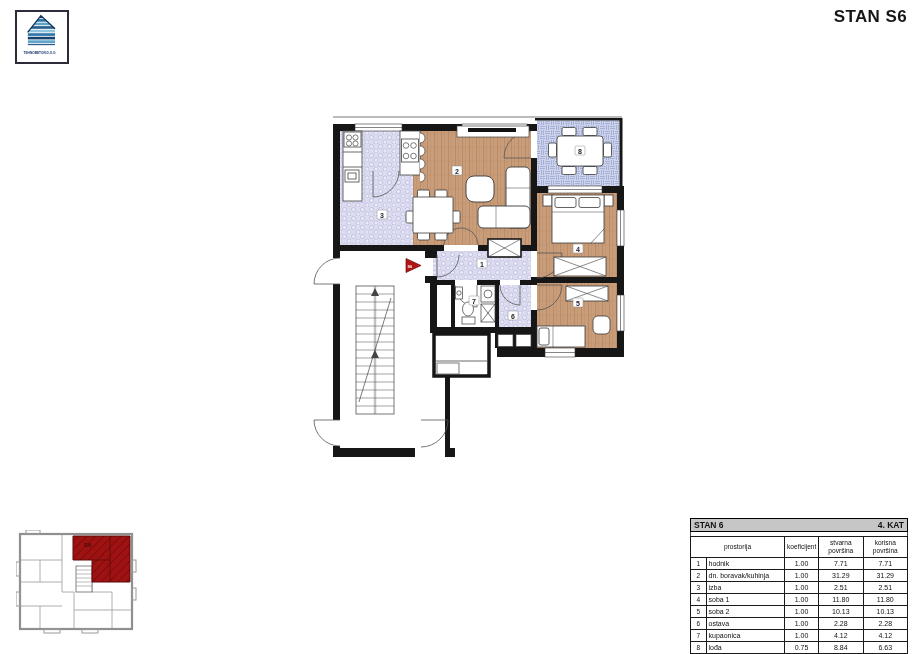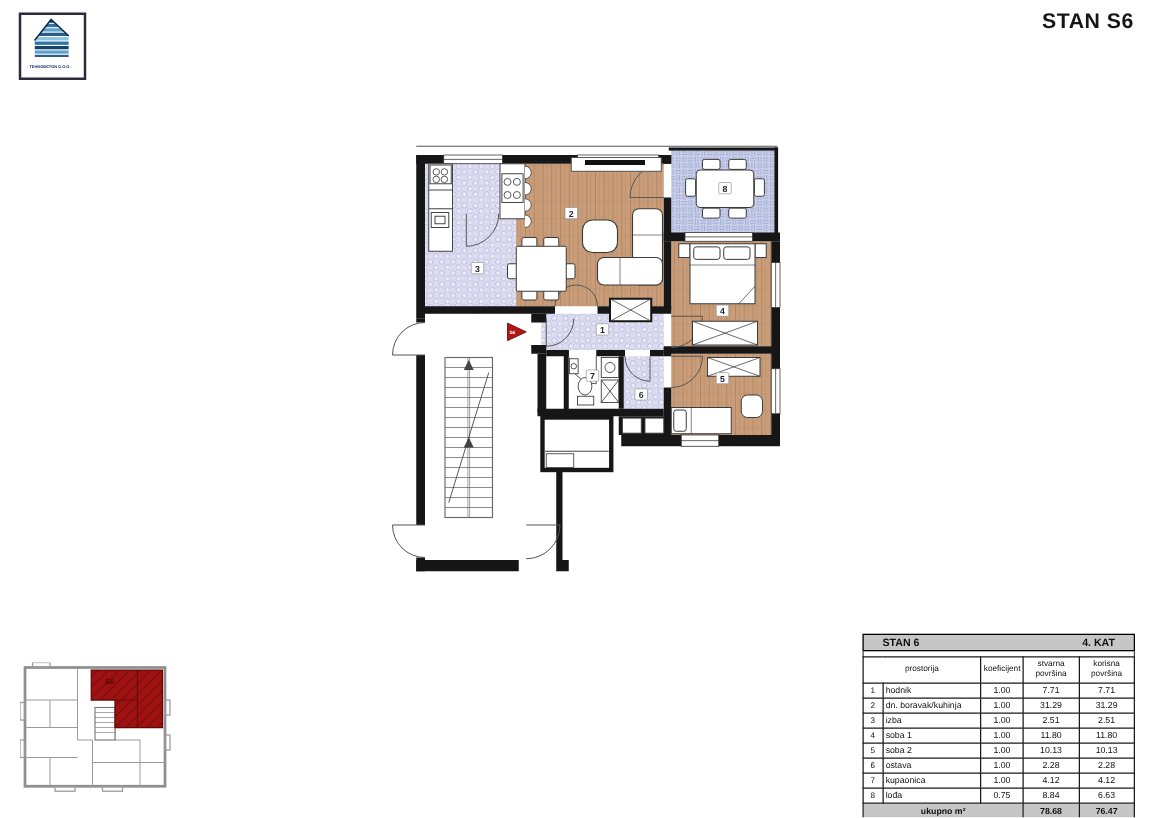--- a/index.html
+++ b/index.html
@@ -12,21 +12,21 @@
   
   .page-title{position:absolute;top:7px;right:13px;font-size:17px;font-weight:bold;
               letter-spacing:.4px;color:#161616;}
   
   .plan{position:absolute;left:308px;top:112px;}
   .keyplan{position:absolute;left:16px;top:530px;}
   svg text{font-family:"Liberation Sans",sans-serif;}
   
   .panel{position:absolute;left:690px;top:507px;width:218px;}
   .tbar{display:flex;justify-content:space-between;align-items:center;background:#c6c6c6;
-        border:1.4px solid #000;font-size:8.5px;font-weight:bold;padding:1px 15px;height:10px;}
+        border:1.4px solid #000;font-size:8.5px;font-weight:bold;padding:1px 3px;height:10px;margin-top:11px;}
   .tgap{height:4px;border-left:1px solid #444;border-right:1px solid #444;}
   table{border-collapse:collapse;width:100%;table-layout:fixed;}
   td,th{border:0.8px solid #1a1a1a;font-size:7px;padding:0 2px;height:11px;text-align:center;
         overflow:hidden;white-space:nowrap;}
   th{font-weight:normal;font-size:6.6px;height:20px;line-height:1.15;white-space:normal;}
   td.name{text-align:left;}
   td.num{font-size:6.5px;}
   tr.total td{background:#c6c6c6;font-weight:bold;height:13px;}
 </style>
 </head>

